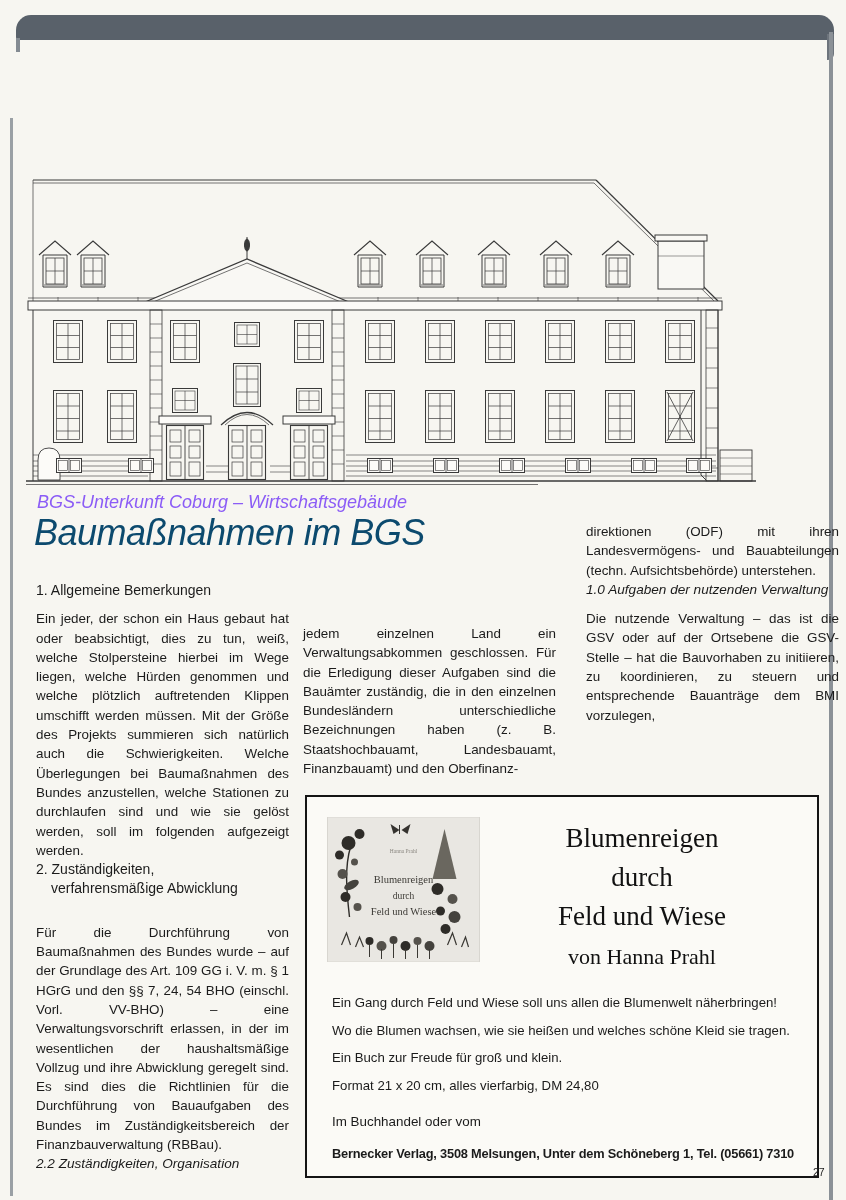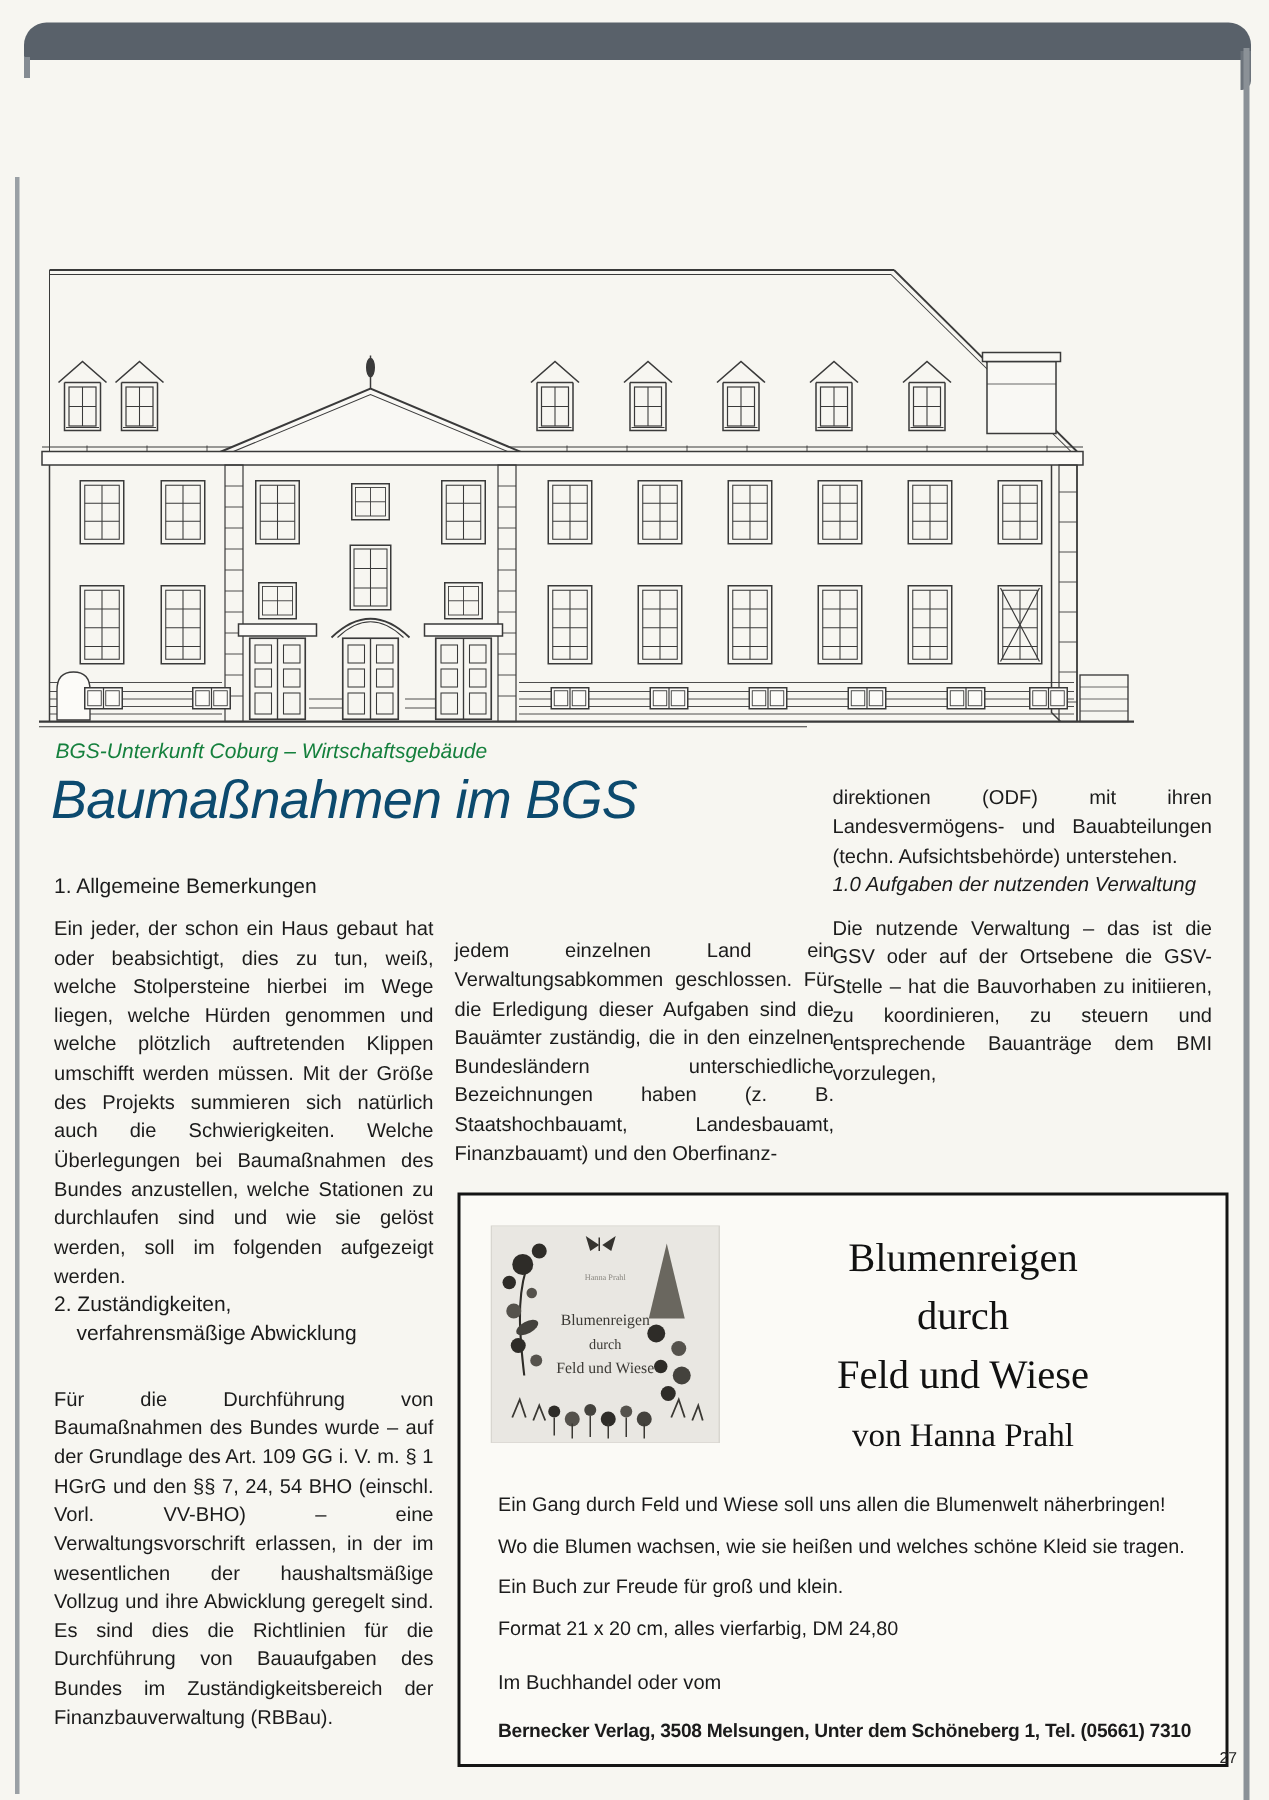--- a/index.html
+++ b/index.html
@@ -14,31 +14,31 @@
   .band-joint { position:absolute; left:827px; top:34px; width:7px; height:26px;
           background:#6d747c; border-radius:0 0 6px 0; }
   .band-tail { position:absolute; left:16px; top:38px; width:4px; height:14px;
           background:#848b92; }
   .rail-r { position:absolute; left:829px; top:32px; width:4px; height:1168px; background:#8b9197; }
   .rail-l { position:absolute; left:10px; top:118px; width:2.5px; height:1078px; background:#9aa0a5; }
 
   .drawing { position:absolute; left:18px; top:158px; width:810px; height:332px; }
   .drawing svg { display:block; }
 
-  .caption { position:absolute; left:37px; top:492px; font-size:14px; font-style:italic; color:#15803d; }
+  .caption { position:absolute; left:37px; top:492px; font-size:18px; font-style:italic; color:#8b5cf6; }
   .title   { position:absolute; left:34px; top:512px; font-size:36px; font-weight:normal; font-style:italic;
              letter-spacing:-0.5px; color:#0c4a6e; }
 
   .col { position:absolute; width:253px; font-size:13.4px; line-height:19.3px; text-align:justify; }
   .col p { margin:0; }
   .h-main { font-size:14px; font-weight:normal; text-align:left; }
   .h-sub  { font-size:13.6px; font-style:italic; text-align:left; }
   .col1 { left:36px;  top:581px; height:613px; overflow:hidden; }
   .col2 { left:303px; top:584px;margin-top:40px; }
-  .col3 { left:555px; top:522px; }
+  .col3 { left:586px; top:522px; }
   .mb9  { margin-bottom:9px; }
   .mb10 { margin-bottom:10px; }
   .mb12 { margin-bottom:24px; }
   .mb20 { margin-bottom:20px; }
   .mb22 { margin-bottom:22px; }
   .indent { padding-left:15px; }
 
   .adbox { position:absolute; left:305px; top:795px; width:514px; height:383px;
            border:2.5px solid #141414; background:#fbfaf6; box-sizing:border-box; }
   .cover { position:absolute; left:20px; top:20px; width:153px; height:145px; }
@@ -226,20 +226,21 @@
   <div class="title">Baumaßnahmen im BGS</div>
 
   <div class="col col1">
     <div class="h-main mb9">1. Allgemeine Bemerkungen</div>
     <p class="mb22">Ein jeder, der schon ein Haus gebaut hat oder beabsichtigt, dies zu tun, weiß, welche Stolpersteine hierbei im Wege liegen, welche Hürden genommen und welche plötzlich auftretenden Klippen umschifft werden müssen. Mit der Größe des Projekts summieren sich natürlich auch die Schwierigkeiten. Welche Überlegungen bei Baumaßnahmen des Bundes anzustellen, welche Stationen zu durchlaufen sind und wie sie gelöst werden, soll im folgenden aufgezeigt werden.</p>
     <div class="h-main">
       <div>2. Zuständigkeiten,</div>
       <div class="indent mb12">verfahrensmäßige Abwicklung</div>
     </div>
     <p class="mb20">Für die Durchführung von Baumaßnahmen des Bundes wurde – auf der Grundlage des Art. 109 GG i. V. m. § 1 HGrG und den §§ 7, 24, 54 BHO (einschl. Vorl. VV-BHO) – eine Verwaltungsvorschrift erlassen, in der im wesentlichen der haushaltsmäßige Vollzug und ihre Abwicklung geregelt sind. Es sind dies die Richtlinien für die Durchführung von Bauaufgaben des Bundes im Zuständigkeitsbereich der Finanzbauverwaltung (RBBau).</p>
+    <div class="h-sub mb9">2.2 Zuständigkeiten, Organisation</div>
 
   </div>
 
   <div class="col col2">
     <p>jedem einzelnen Land ein Verwaltungsabkommen geschlossen. Für die Erledigung dieser Aufgaben sind die Bauämter zuständig, die in den einzelnen Bundesländern unterschiedliche Bezeichnungen haben (z. B. Staatshochbauamt, Landesbauamt, Finanzbauamt) und den Oberfinanz-</p>
   </div>
 
   <div class="col col3">
     <p class="mb20">direktionen (ODF) mit ihren Landesvermögens- und Bauabteilungen (techn. Aufsichtsbehörde) unterstehen.</p>
     <div class="h-sub mb10">1.0 Aufgaben der nutzenden Verwaltung</div>

